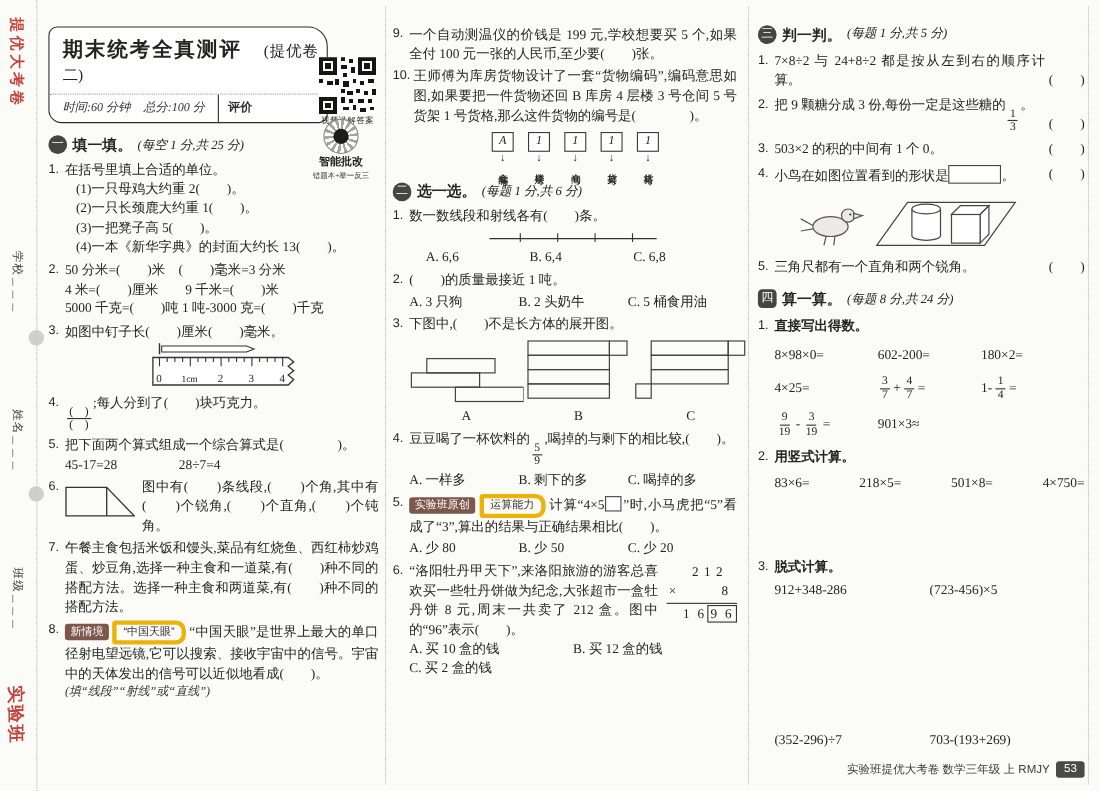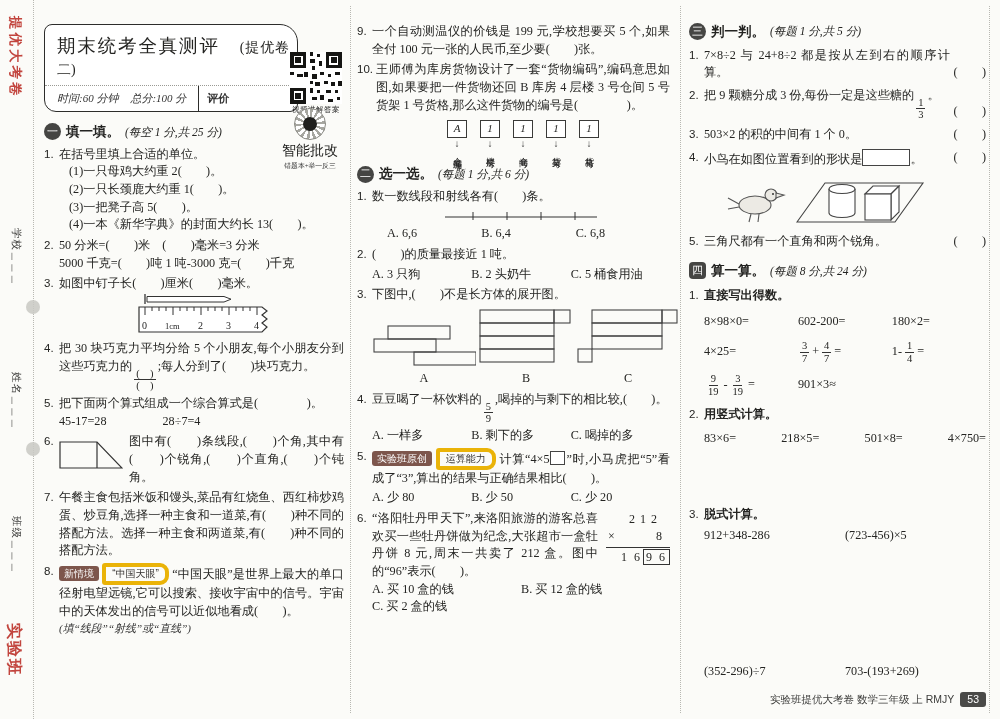--- a/index.html
+++ b/index.html
@@ -12,32 +12,32 @@
   .sfield{position:absolute;left:9px;font-size:10.5px;color:#3a3a38;letter-spacing:1px;}
   .seal{position:absolute;left:26px;width:14px;height:14px;border-radius:50%;background:#c8c8c3;opacity:.85;}
   .slogo{position:absolute;left:3px;bottom:42px;color:#c2453e;font-weight:900;font-size:16px;letter-spacing:2px;font-family:"Liberation Sans",sans-serif;transform:skewY(-4deg);}
   
   .col{position:absolute;font-size:12.2px;line-height:1.45;text-align:justify;}
   .col1{left:44px;width:300px;top:24px;}
   .col2{left:357px;width:313px;top:20px;}
   .col3{left:689px;width:297px;top:20px;}
   
   .hbox{position:relative;width:232px;border:1.6px solid #2d2d2b;border-radius:8px 18px 8px 12px;padding:8px 8px 0 12px;background:#fff;}
-  .hb-title{font-size:18.5px;font-weight:400;letter-spacing:1px;}
+  .hb-title{font-size:18.5px;font-weight:700;letter-spacing:1px;}
   .hb-sub{font-size:14px;margin-left:20px;}
   .hb-div{border-top:1px dotted #9a9a94;margin:5px -8px 0 -12px;}
   .hb-meta{display:flex;align-items:stretch;height:25px;font-size:11px;color:#333;}
   .hb-meta .mt{display:flex;align-items:center;margin-right:12px;font-style:italic;}
   .hb-eval{border-left:1.4px solid #2d2d2b;padding-left:8px;display:flex;align-items:center;font-weight:700;flex:1;}
   .qr{position:absolute;right:0;top:28px;width:56px;text-align:center;}
   .qr-cap{font-size:7.5px;letter-spacing:.5px;color:#222;margin-top:1px;}
   .stamp{position:absolute;right:2px;top:84px;width:64px;text-align:center;}
   .stampc{width:30px;height:30px;margin:0 auto;border-radius:50%;border:1px solid #8a8a84;position:relative;background:repeating-conic-gradient(#a7a7a1 0 12deg,#fff 12deg 26deg);}
   .stampc:after{content:"";position:absolute;inset:8px;border-radius:50%;background:#1e1e1c;}
-  .stamp-t1{font-size:14px;font-weight:400;margin-top:1px;}
+  .stamp-t1{font-size:10px;font-weight:700;margin-top:1px;}
   .stamp-t2{font-size:6.8px;color:#333;}
   
   .sec{display:flex;align-items:center;gap:5px;margin:10px 0 4px;}
   .badge{width:17px;height:17px;border-radius:50%;background:#454543;color:#fff;font-size:11px;display:flex;align-items:center;justify-content:center;flex:0 0 17px;}
   .sec .st{font-weight:700;font-size:13.5px;}
   .sec .sn{font-size:11.5px;font-style:italic;}
   .q{position:relative;padding-left:15px;margin:3px 0;}
   .q .no{position:absolute;left:0;top:0;font-family:"Liberation Sans",sans-serif;font-size:11.5px;}
   .sub{padding-left:10px;}
   .opts{display:flex;padding-left:15px;margin:2px 0;}
@@ -142,20 +142,21 @@
       <span>在括号里填上合适的单位。</span>
       <div class="sub">(1)一只母鸡大约重 2(　　)。</div>
       <div class="sub">(2)一只长颈鹿大约重 1(　　)。</div>
       <div class="sub">(3)一把凳子高 5(　　)。</div>
       <div class="sub">(4)一本《新华字典》的封面大约长 13(　　)。</div>
     </div>
 
     <div class="q">
       <span class="no">2.</span>
       <div>50 分米=(　　)米　(　　)毫米=3 分米</div>
+      <div>4 米=(　　)厘米　　9 千米=(　　)米</div>
       <div>5000 千克=(　　)吨 1 吨-3000 克=(　　)千克</div>
     </div>
 
     <div class="q">
       <span class="no">3.</span>
       <span>如图中钉子长(　　)厘米(　　)毫米。</span>
       <div class="ctr">
         <svg class="inline-svg" width="150" height="44" viewBox="0 0 150 44">
           <line x1="18" y1="1" x2="18" y2="11" stroke="#333" stroke-width="1.3"></line>
           <polygon points="20,3.5 97,3.5 104,6.2 97,9 20,9" fill="#fff" stroke="#333" stroke-width="1"></polygon>
@@ -185,21 +186,21 @@
             <text x="71" y="36">2</text>
             <text x="99" y="36">3</text>
             <text x="127" y="36">4</text>
           </g>
         </svg>
       </div>
     </div>
 
     <div class="q">
       <span class="no">4.</span>
-      <span>把 30 块巧克力平均分给 5 个小朋友,每个小朋友分到这些巧克力的</span><span class="frac">
+      <span class="frac">
           <span class="fn">(　)</span>
           <span class="fd">(　)</span>
         </span><span>;每人分到了(　　)块巧克力。</span>
     </div>
 
     <div class="q">
       <span class="no">5.</span>
       <div>把下面两个算式组成一个综合算式是(　　　　)。</div>
       <div><span>45-17=28</span><span style="display:inline-block;width:56px;"></span><span>28÷7=4</span></div>
     </div>

